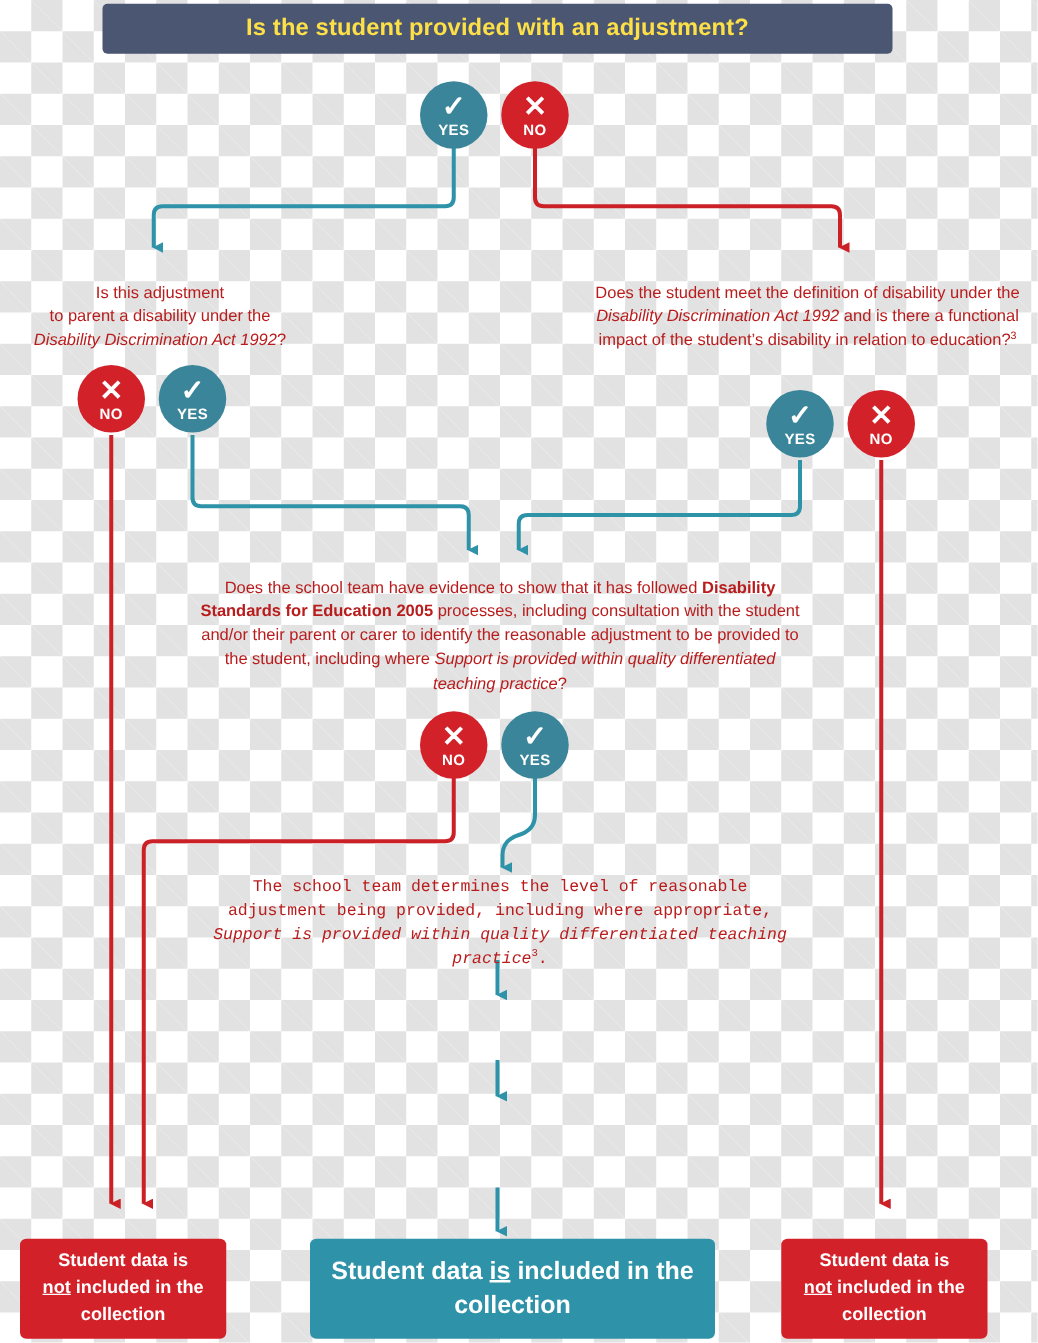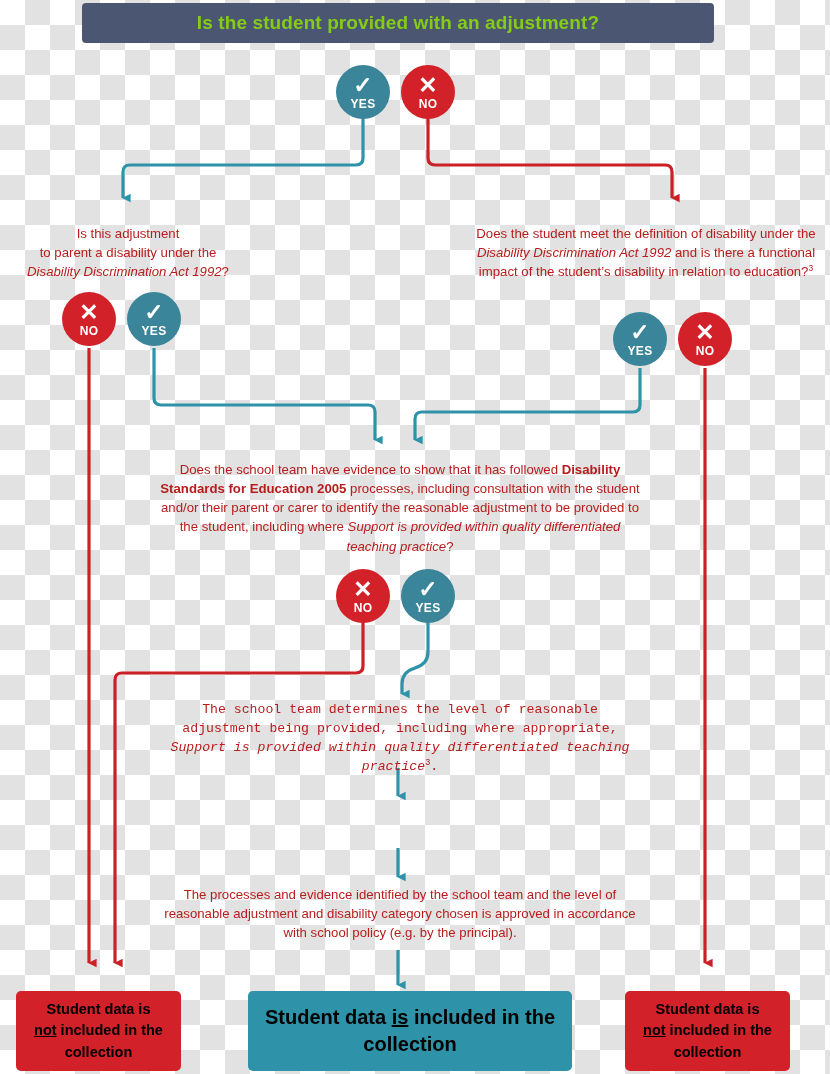--- a/index.html
+++ b/index.html
@@ -13,21 +13,21 @@
     background-size:50px 50px;
     background-position:0 0,25px 25px;
   }
   #stage{position:absolute;inset:0;}
   svg#wires{position:absolute;left:0;top:0;width:830px;height:1074px;pointer-events:none;}
 
   .hdr{
     position:absolute;left:82px;top:3px;width:632px;height:40px;
     background:#4a5672;border-radius:4px;
     display:flex;align-items:center;justify-content:center;
-    color:#84cc16;font-size:19px;font-weight:bold;letter-spacing:.1px;
+    color:#fde047;font-size:19px;font-weight:bold;letter-spacing:.1px;
   }
 
   .yn{
     position:absolute;width:54px;height:54px;border-radius:50%;
     display:flex;flex-direction:column;align-items:center;justify-content:center;
     color:#fff;line-height:1;
   }
   .yn.yes{background:#3a8599;}
   .yn.no{background:#d32129;}
   .yn .mark{font-size:23px;font-weight:bold;line-height:1;margin-bottom:1px;}
@@ -36,21 +36,21 @@
   .qtext{
     position:absolute;text-align:center;color:#b91c1c;
     font-size:13.2px;line-height:1.45;
   }
   .qtext i{font-style:italic;}
   .qtext b{font-weight:bold;}
   .qtext sup{font-size:8.5px;vertical-align:super;}
 
   .outcome{
     position:absolute;border-radius:5px;display:flex;align-items:center;
-    justify-content:center;text-align:center;color:#000000;font-weight:bold;
+    justify-content:center;text-align:center;color:#ffffff;font-weight:bold;
   }
   .outcome u{text-decoration:underline;}
   .outcome.red{background:#d32129;font-size:14.5px;line-height:1.45;}
   .outcome.teal{background:#2e93a8;font-size:20px;line-height:1.35;}
 </style>
 </head>
 <body>
 
 <div id="stage">
 
@@ -141,23 +141,20 @@
   <div class="yn yes" style="left:401px;top:569px;">
     <span class="mark">✓</span>
     <span class="lbl">YES</span>
   </div>
 
   <div class="qtext" style="left:162px;top:700px;width:476px;font-family:Liberation Mono, monospace;">
     <span>The school team determines the level of reasonable adjustment being provided, including where appropriate, </span><i>Support is provided within quality differentiated teaching practice</i><sup>3</sup><span>.</span>
   </div>
 
 
-  <div class="qtext" style="left:162px;top:885px;width:476px;">
-    <span>The processes and evidence identified by the school team and the level of reasonable adjustment and disability category chosen is approved in accordance with school policy (e.g. by the principal).</span>
-  </div>
 
   <div class="outcome red" style="left:16px;top:991px;width:165px;height:80px;">
     <div>
       <span>Student data is</span><br>
       <u>not</u><span> included in the collection</span>
     </div>
   </div>
 
   <div class="outcome teal" style="left:248px;top:991px;width:324px;height:80px;">
     <div>

